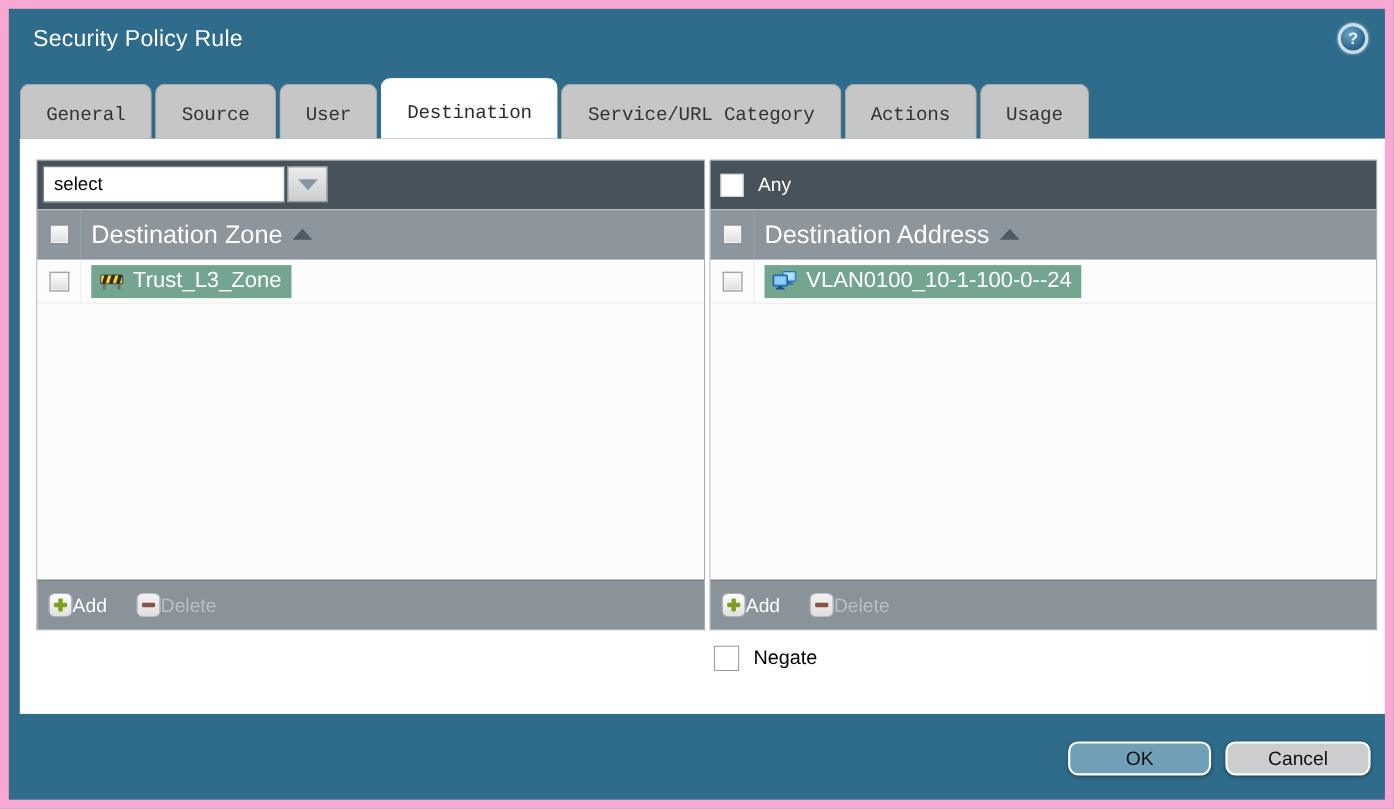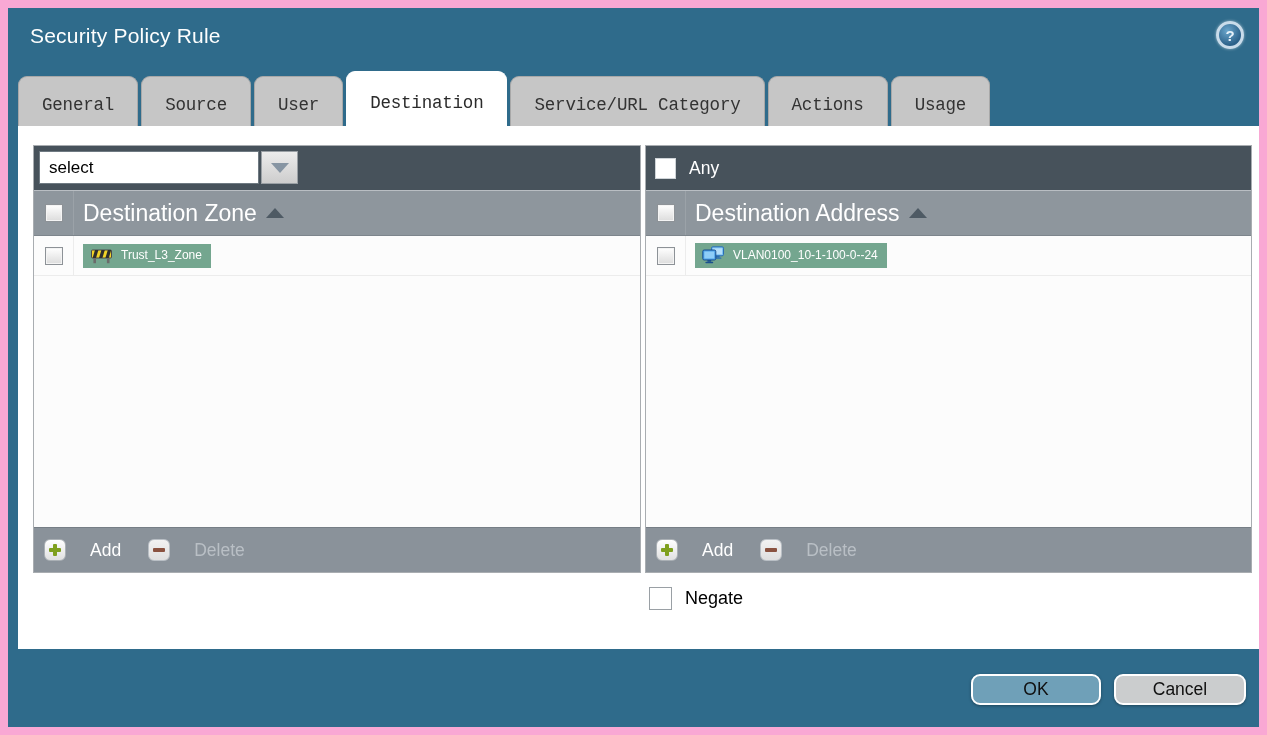--- a/index.html
+++ b/index.html
@@ -63,28 +63,28 @@
     border:1px solid #8d9297; box-shadow:inset 0 0 0 1px #f4f4f4; cursor:pointer;
   }
   .col-title { color:#fff; font-size:23px; margin-left:9px; cursor:pointer; }
   .tri-up { margin-left:9px; width:0; height:0; border-left:9px solid transparent; border-right:9px solid transparent; border-bottom:10px solid #4E5A64; cursor:pointer; }
   
   .panel-body { flex:1; background:#fcfcfc; overflow:hidden; }
   .row { height:40px; display:flex; align-items:center; border-bottom:1px solid #ececec; cursor:pointer; }
   .row .cb-cell { border-right:1px solid #ececec; }
   .chip {
     display:inline-flex; align-items:center; gap:8px; margin-left:9px;
-    background:#74A68F; color:#ffffff; font-size:12px; padding:3px 9px 4px 7px; cursor:pointer;
+    background:#74A68F; color:#ffffff; font-size:20px; padding:3px 9px 4px 7px; cursor:pointer;
   }
   
   .panel-toolbar {
     height:45px; background:#8A929A; flex:none; display:flex; align-items:center;
     padding-left:10px; gap:27px; border-top:1px solid #767e86;
   }
-  .tb-btn { display:flex; align-items:center; gap:24px; color:#ffffff; font-size:17.5px; cursor:pointer; }
+  .tb-btn { display:flex; align-items:center; gap:0; color:#ffffff; font-size:17.5px; cursor:pointer; }
   .tb-btn.disabled { color:#b9bfc5; cursor:default; }
   .badge {
     width:22px; height:22px; border-radius:6px; background:linear-gradient(#ffffff,#e0e0e0);
     border:1px solid #aab0b5; position:relative; flex:none;
   }
   .tb-btn.disabled .badge { background:linear-gradient(#f2f2f2,#dfdfdf); border-color:#b9bfc5; }
   .badge .h { position:absolute; left:4px; top:8px; width:12px; height:4px; border-radius:1px; }
   .badge .v { position:absolute; left:8px; top:4px; width:4px; height:12px; border-radius:1px; }
   .plus .h, .plus .v { background:#7FA01E; }
   .minus .h { background:#8A5240; }

